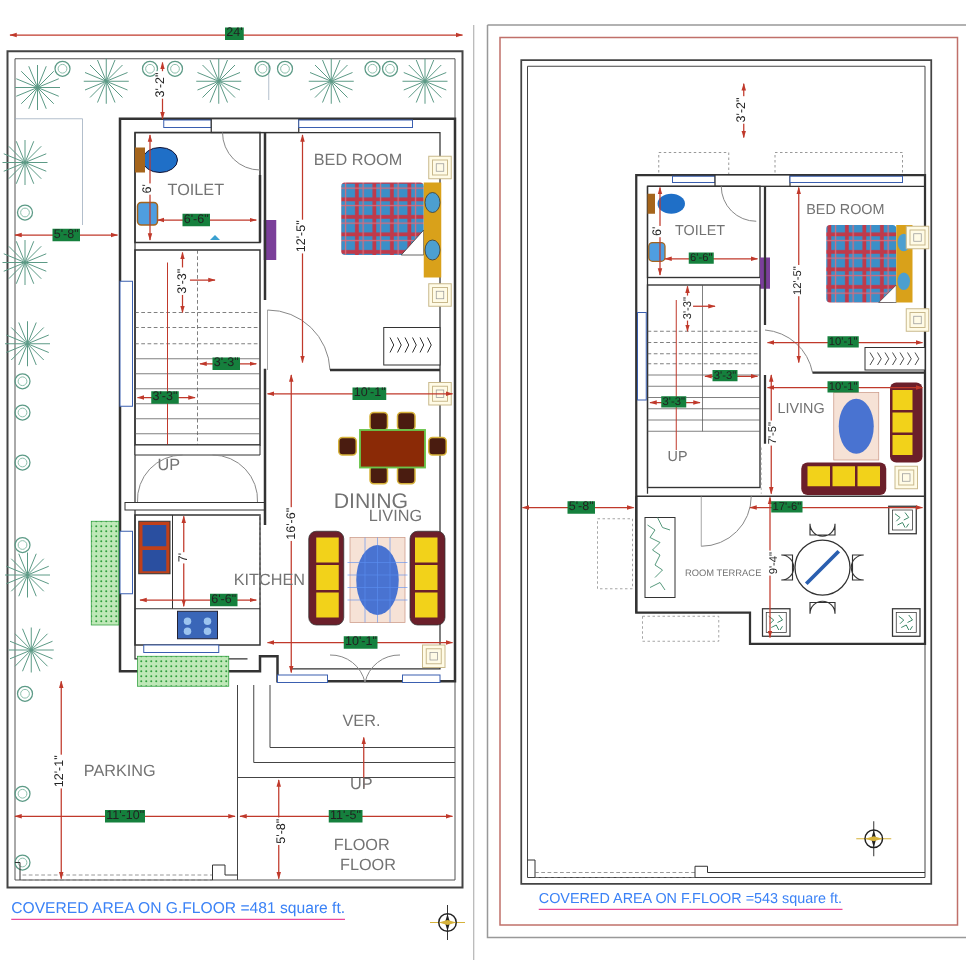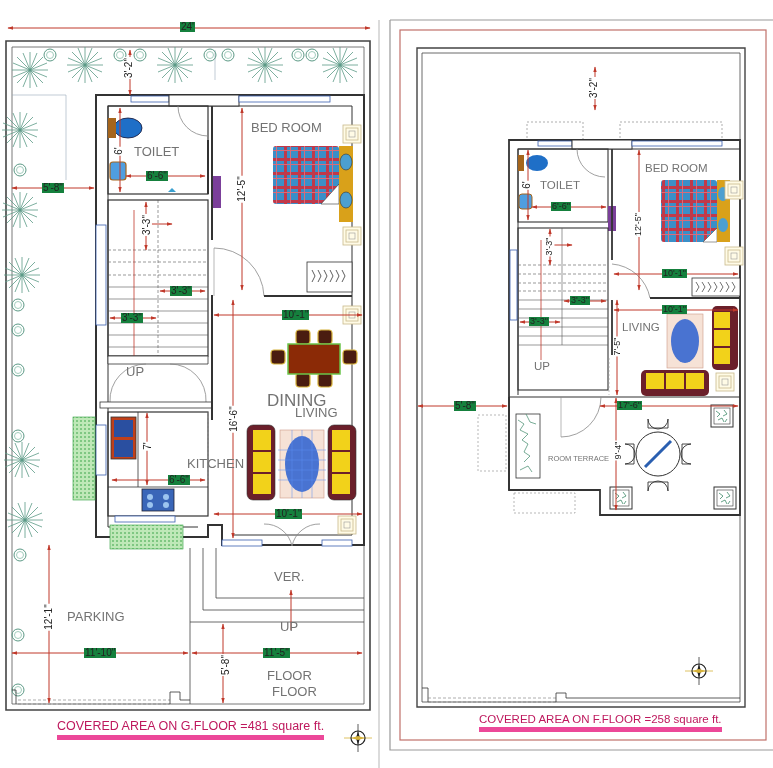--- a/index.html
+++ b/index.html
@@ -1,21 +1,21 @@
 <!DOCTYPE html>
 <html><head>
 <meta charset="utf-8">
 <style>
   html,body{margin:0;padding:0;background:#fff;}
   body{width:773px;height:768px;position:relative;overflow:hidden;font-family:"Liberation Sans",sans-serif;color:#111;}
   .lbl{position:absolute;font-family:"Liberation Sans",sans-serif;color:#737373;white-space:nowrap;line-height:1;}
   .dim{position:absolute;font-family:"Liberation Sans",sans-serif;font-size:10px;color:#222;white-space:nowrap;line-height:1;background:#15803d;padding:0 1px;}
   .vdim{position:absolute;font-family:"Liberation Sans",sans-serif;font-size:10px;color:#222;white-space:nowrap;line-height:1;transform:rotate(-90deg);transform-origin:center;background:#fff;padding:0 1px;}
   svg{position:absolute;left:0;top:0;}
-  .caption{position:absolute;font-size:12.5px;color:#be185d;border-bottom:5px solid #ec4899;padding-bottom:2px;white-space:nowrap;margin-left:48px;}
+  .caption{position:absolute;font-size:12.5px;color:#3b82f6;border-bottom:1px solid #ec4899;padding-bottom:2px;white-space:nowrap;}
 </style>
 </head>
 <body>
 
 <svg width="773" height="768" viewBox="0 0 773 768">
   <defs>
     <marker id="arr" viewBox="0 0 10 10" refX="9" refY="5" markerWidth="6" markerHeight="6" orient="auto-start-reverse">
       <path d="M0,2 L10,5 L0,8 z" fill="#c0392b"></path>
     </marker>
     <pattern id="plaid" width="14" height="14" patternUnits="userSpaceOnUse">
@@ -427,13 +427,13 @@
 <div class="dim" style="left:662px;top:269px;font-size:9px;">10'-1"</div>
 <div class="dim" style="left:662px;top:305px;font-size:9px;">10'-1"</div>
 <div class="lbl" style="left:622px;top:322px;font-size:11.5px;">LIVING</div>
 <div class="vdim" style="left:608px;top:342px;font-size:9px;">7'-5"</div>
 <div class="lbl" style="left:534px;top:361px;font-size:11.5px;">UP</div>
 <div class="dim" style="left:454px;top:401px;">5'-8"</div>
 <div class="dim" style="left:617px;top:401px;font-size:9px;">17'-6"</div>
 <div class="vdim" style="left:609px;top:446px;font-size:9px;">9'-4"</div>
 <div class="lbl" style="left:548px;top:455px;font-size:7.5px;">ROOM TERRACE</div>
 
-<div class="caption" style="left:431px;top:713px;font-size:11.5px;">COVERED AREA ON F.FLOOR  =258 square ft.</div>
+<div class="caption" style="left:431px;top:713px;font-size:11.5px;">COVERED AREA ON F.FLOOR  =543 square ft.</div>
 
 </body></html>

